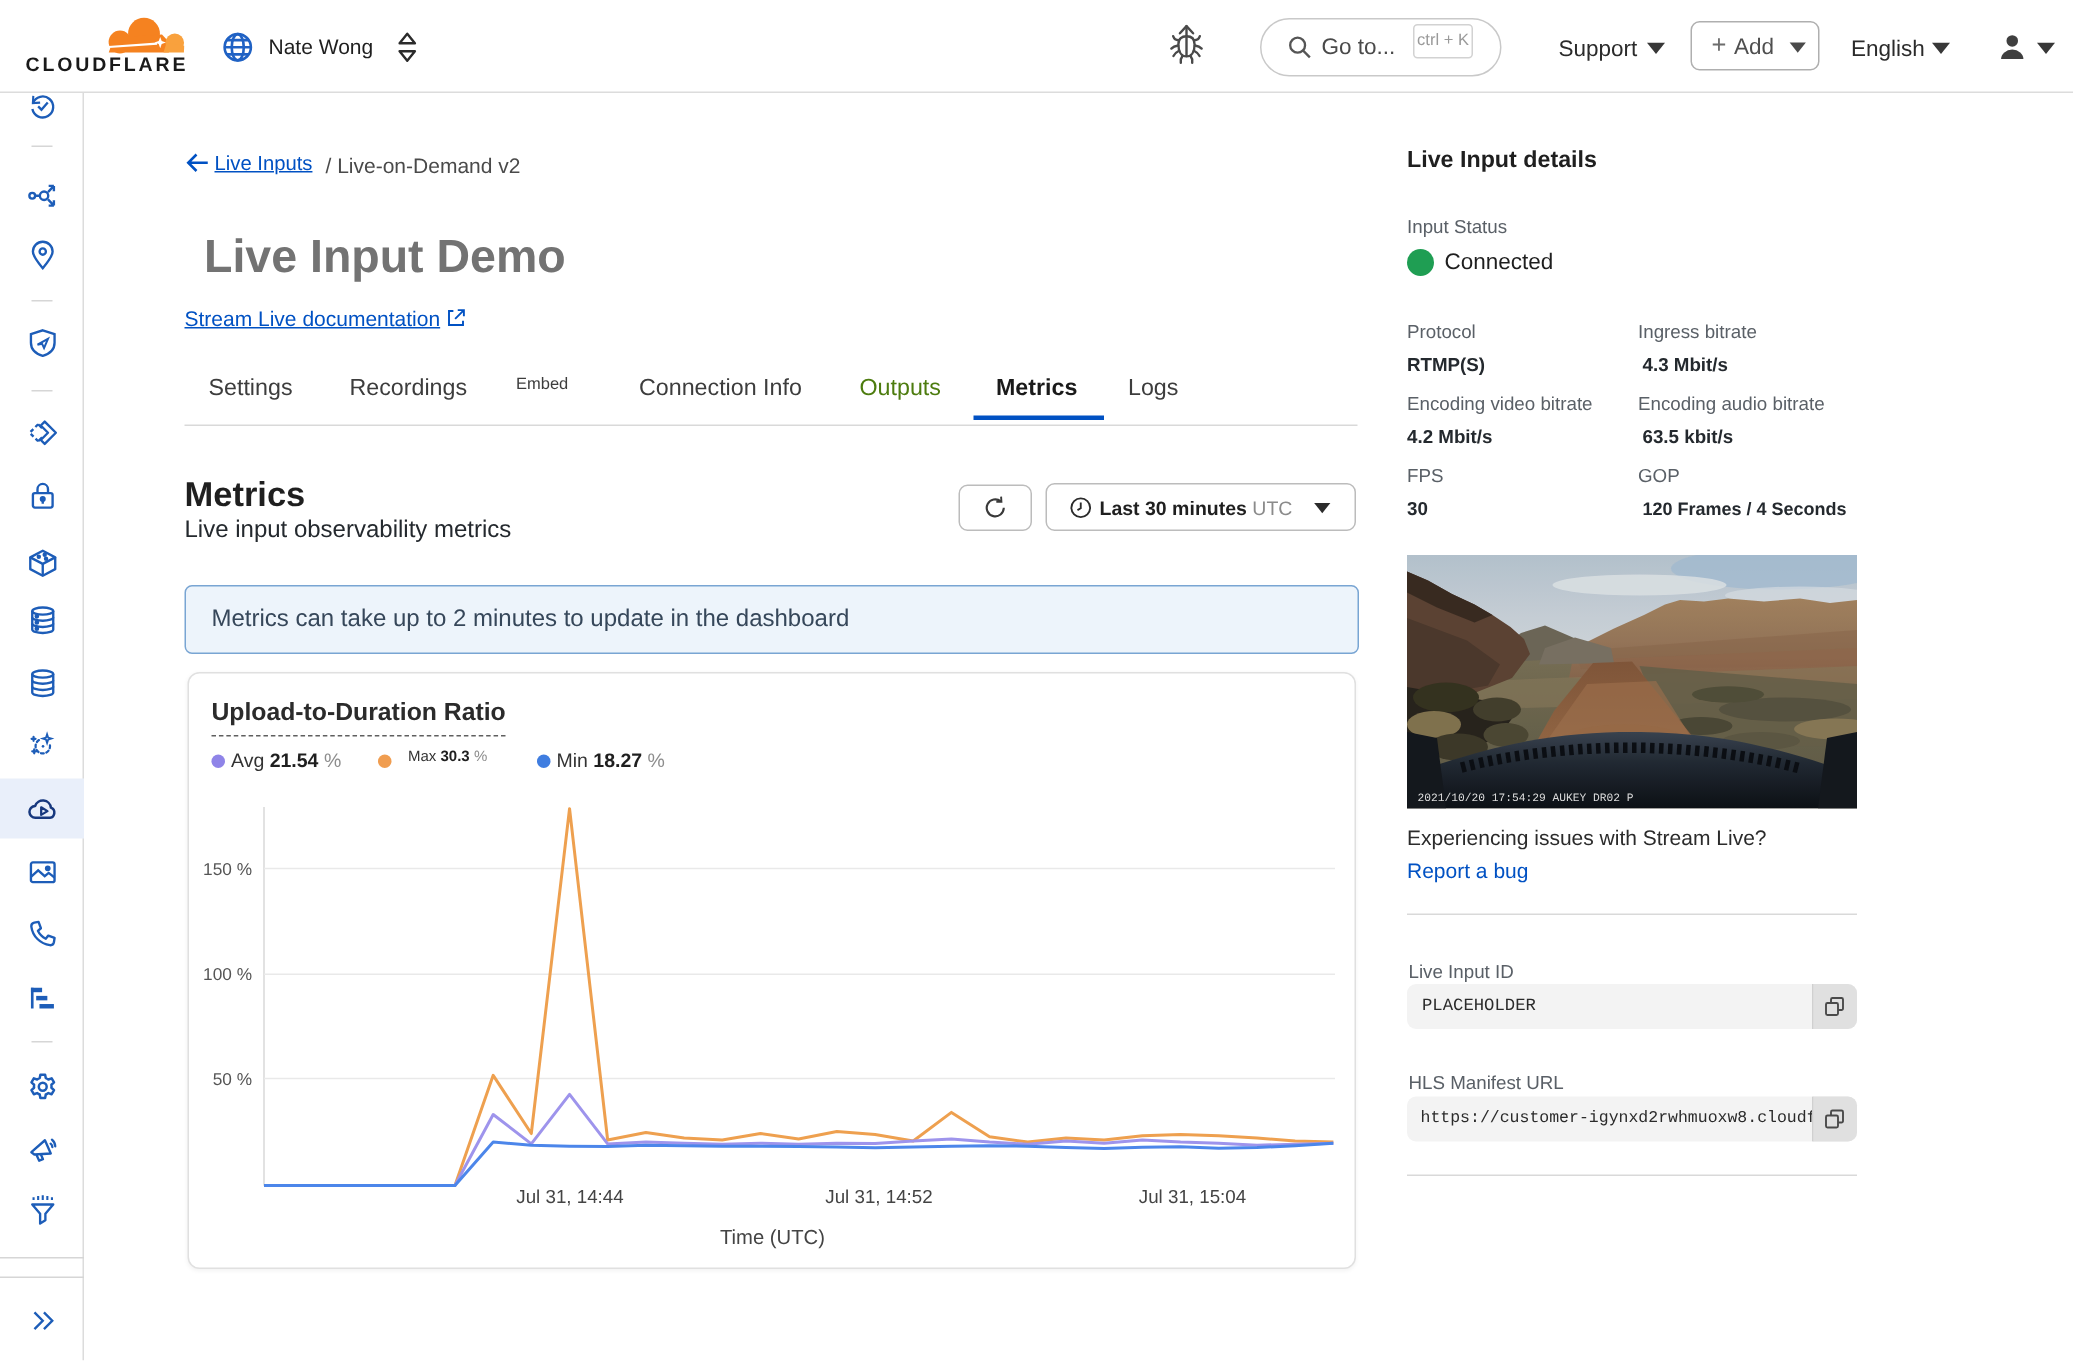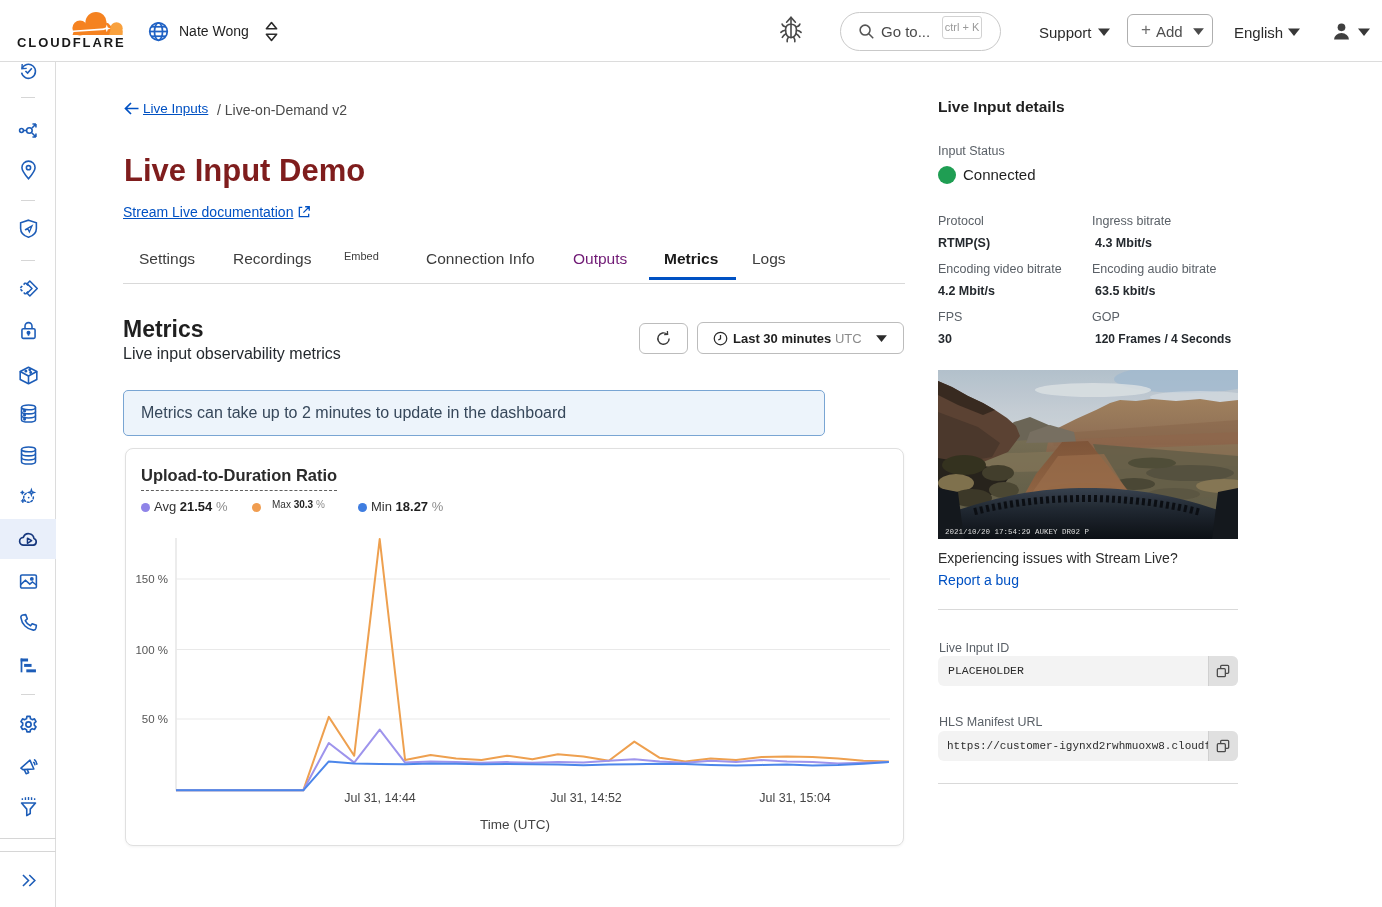--- a/index.html
+++ b/index.html
@@ -227,31 +227,31 @@
   </svg>
 </div>
 <div id="main">
 
   <svg class="abs" style="left:124px; top:40px;" width="15" height="13" viewBox="0 0 15 13" fill="none" stroke="#0051c3" stroke-width="1.7">
       <path d="M7 1 L1.5 6.5 L7 12 M1.5 6.5 H14.5"></path>
     </svg>
   <a class="abs blue" style="left:143px; top:39px; font-size:13.5px; text-decoration:underline;">Live Inputs</a>
   <div class="abs" style="left:217px; top:40px; font-size:14px; color:#4a4a4a;">/ Live-on-Demand v2</div>
 
-  <div class="abs" style="left:124px; top:91px; font-size:31px; font-weight:bold; color:#7f1d1d;">Live Input Demo</div>
+  <div class="abs" style="left:136px; top:91px; font-size:31px; font-weight:bold; color:#737373;">Live Input Demo</div>
   <a class="abs blue" style="left:123px; top:142px; font-size:14px; text-decoration:underline;">Stream Live documentation</a>
   <svg class="abs" style="left:297px; top:143px;" width="14" height="14" viewBox="0 0 24 24" fill="none" stroke="#0051c3" stroke-width="2.2">
       <path d="M9 4 H4 V20 H20 V15 M14 3 H21 V10 M21 3 L11 13"></path>
     </svg>
 
   <div class="abs" style="left:139px; top:188px; font-size:15.5px; color:#3d3d3d;">Settings</div>
   <div class="abs" style="left:233px; top:188px; font-size:15.5px; color:#3d3d3d;">Recordings</div>
   <div class="abs" style="left:344px; top:188px; font-size:11px; color:#3d3d3d;">Embed</div>
   <div class="abs" style="left:426px; top:188px; font-size:15.5px; color:#3d3d3d;">Connection Info</div>
-  <div class="abs" style="left:573px; top:188px; font-size:15.5px; color:#701a75;">Outputs</div>
+  <div class="abs" style="left:573px; top:188px; font-size:15.5px; color:#4d7c0f;">Outputs</div>
   <div class="abs" style="left:664px; top:188px; font-size:15.5px; color:#1a1a1a; font-weight:bold;">Metrics</div>
   <div class="abs" style="left:752px; top:188px; font-size:15.5px; color:#3d3d3d;">Logs</div>
   <div class="abs" style="left:123px; top:221px; width:782px; border-top:1px solid #d9d9d9;"></div>
   <div class="abs" style="left:649px; top:214.5px; width:87px; height:3.5px; background:#0051c3;"></div>
 
   <div class="abs" style="left:123px; top:254px; font-size:23px; font-weight:bold; color:#1f1f1f;">Metrics</div>
   <div class="abs" style="left:123px; top:283px; font-size:16px; color:#24292e;">Live input observability metrics</div>
 
   <div class="abs" style="left:639px; top:261px; width:49px; height:31px; border:1px solid #bcbcbc; border-radius:6px;"></div>
   <svg class="abs" style="left:655px; top:268px;" width="17" height="17" viewBox="0 0 24 24" fill="none" stroke="#3a3a3a" stroke-width="2">
@@ -262,21 +262,21 @@
   <div class="abs" style="left:697px; top:260px; width:207px; height:32px; border:1px solid #bcbcbc; border-radius:6px;"></div>
   <svg class="abs" style="left:713px; top:268.5px;" width="15" height="15" viewBox="0 0 24 24" fill="none" stroke="#2b2b2b" stroke-width="2">
       <circle cx="12" cy="12" r="10"></circle>
       <path d="M12 6.5 V12.5 L8.5 14.5"></path>
     </svg>
   <div class="abs" style="left:733px; top:269px; font-size:13px; font-weight:bold; color:#1f1f1f;">Last 30 minutes <span style="font-weight:normal; color:#8b8b8b;">UTC</span></div>
   <svg class="abs" style="left:875px; top:272px;" width="13" height="9" viewBox="0 0 14 10">
       <path d="M1 1.5 L13 1.5 L7 9 Z" fill="#2b2b2b"></path>
     </svg>
 
-  <div class="abs" style="left:123px; top:328px; width:702px; height:46px; background:#edf4fb; border:1px solid #79a5d3; border-radius:5px; font-size:16px; color:#36475a; line-height:44px; padding-left:17px;">Metrics can take up to 2 minutes to update in the dashboard</div>
+  <div class="abs" style="left:123px; top:328px; width:783px; height:46px; background:#edf4fb; border:1px solid #79a5d3; border-radius:5px; font-size:16px; color:#36475a; line-height:44px; padding-left:17px;">Metrics can take up to 2 minutes to update in the dashboard</div>
 
   <div class="abs" style="left:125px; top:386px; width:779px; height:398px; border:1px solid #e0e0e0; border-radius:8px; background:#fff; box-shadow:0 1px 3px rgba(0,0,0,0.05);"></div>
   <div class="abs" style="left:141px; top:404px; font-size:16.5px; font-weight:bold; color:#2b2b2b; border-bottom:1.5px dashed #5f5f5f; padding-bottom:5px;">Upload-to-Duration Ratio</div>
 
   <div class="abs" style="left:141px; top:441px; width:9px; height:9px; border-radius:50%; background:#8f84e8;"></div>
   <div class="abs" style="left:154px; top:437px; font-size:13px; color:#333;">Avg <b style="color:#1f1f1f;">21.54</b> <span style="color:#8d8d8d;">%</span></div>
   <div class="abs" style="left:252px; top:441px; width:9px; height:9px; border-radius:50%; background:#f09d50;"></div>
   <div class="abs" style="left:272px; top:437px; font-size:10px; color:#333;">Max <b style="color:#1f1f1f;">30.3</b> <span style="color:#8d8d8d;">%</span></div>
   <div class="abs" style="left:358px; top:441px; width:9px; height:9px; border-radius:50%; background:#3f7de0;"></div>
   <div class="abs" style="left:371px; top:437px; font-size:13px; color:#333;">Min <b style="color:#1f1f1f;">18.27</b> <span style="color:#8d8d8d;">%</span></div>

